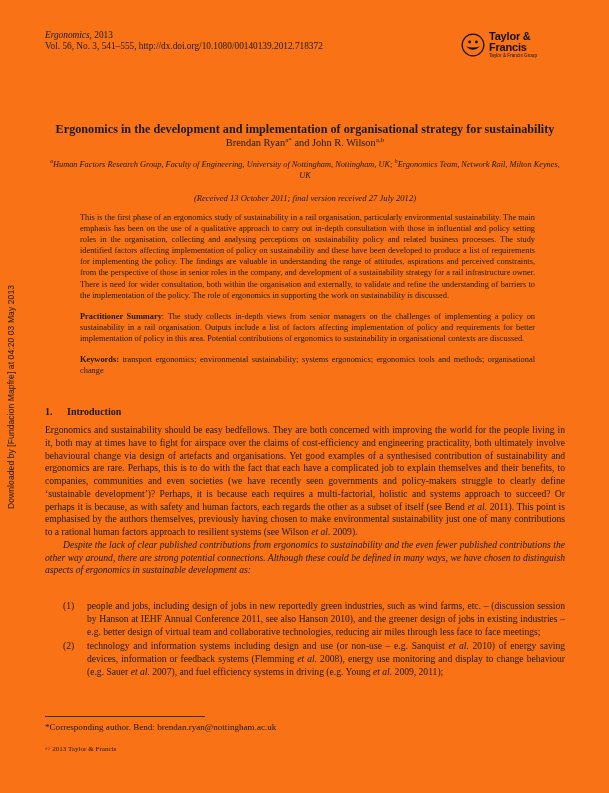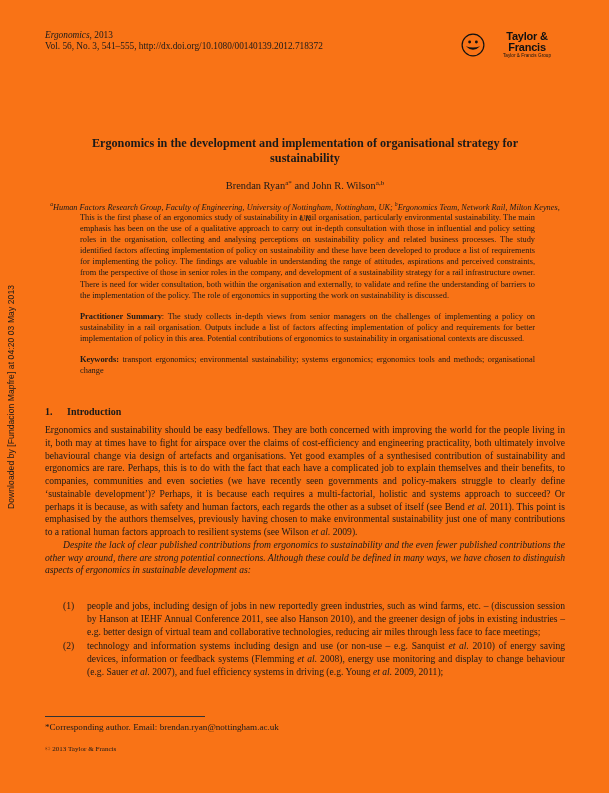--- a/index.html
+++ b/index.html
@@ -78,21 +78,20 @@
   .logo-mark {
     width: 24px;
     height: 24px;
     flex: 0 0 auto;
   }
   .logo-text {
     display: flex;
     flex-direction: column;
     justify-content: center;
     line-height: 1;
-    text-align: center;
   }
   .logo-main {
     font-family: "Liberation Sans", "DejaVu Sans", sans-serif;
     font-size: 11px;
     font-weight: bold;
     letter-spacing: -0.2px;
     color: #111;
   }
   .logo-sub {
     font-family: "Liberation Sans", "DejaVu Sans", sans-serif;
@@ -107,21 +106,21 @@
     position: absolute;
     left: 0px;
     top: 122px;
     width: 520px;
     text-align: center;
   }
   .paper-title {
     font-size: 12.2px;
     font-weight: bold;
     line-height: 15px;
-    margin: 14px;
+    margin: 0;
   }
   .authors {
     font-size: 10.4px;
   }
   .affiliations {
     font-size: 8.3px;
     font-style: italic;
     line-height: 11px;
     margin-top: 11px;
   }
@@ -267,20 +266,21 @@
           <div class="logo-main">Taylor &amp; Francis</div>
           <div class="logo-sub">Taylor &amp; Francis Group</div>
         </div>
       </div>
     </div>
 
     <div class="title-block">
       <h1 class="paper-title">Ergonomics in the development and implementation of organisational strategy for sustainability</h1>
       <div class="authors"><span>Brendan Ryan</span><sup>a*</sup><span> and </span><span>John R. Wilson</span><sup>a,b</sup></div>
       <div class="affiliations"><sup>a</sup><span>Human Factors Research Group, Faculty of Engineering, University of Nottingham, Nottingham, UK; </span><sup>b</sup><span>Ergonomics Team, Network Rail, Milton Keynes, UK</span></div>
+      <div class="received">(Received 13 October 2011; final version received 27 July 2012)</div>
     </div>
 
     <div class="abstract-block">
       <p>This is the first phase of an ergonomics study of sustainability in a rail organisation, particularly environmental sustainability. The main emphasis has been on the use of a qualitative approach to carry out in-depth consultation with those in influential and policy setting roles in the organisation, collecting and analysing perceptions on sustainability policy and related business processes. The study identified factors affecting implementation of policy on sustainability and these have been developed to produce a list of requirements for implementing the policy. The findings are valuable in understanding the range of attitudes, aspirations and perceived constraints, from the perspective of those in senior roles in the company, and development of a sustainability strategy for a rail infrastructure owner. There is need for wider consultation, both within the organisation and externally, to validate and refine the understanding of barriers to the implementation of the policy. The role of ergonomics in supporting the work on sustainability is discussed.</p>
       <p><span class="lead-label">Practitioner Summary</span><span>: The study collects in-depth views from senior managers on the challenges of implementing a policy on sustainability in a rail organisation. Outputs include a list of factors affecting implementation of policy and requirements for better implementation of policy in this area. Potential contributions of ergonomics to sustainability in organisational contexts are discussed.</span></p>
       <p><span class="lead-label">Keywords:</span><span> transport ergonomics; environmental sustainability; systems ergonomics; ergonomics tools and methods; organisational change</span></p>
     </div>
 
     <div class="section-heading"><span class="num">1.</span><span>Introduction</span></div>
 
@@ -288,17 +288,17 @@
       <p><span>Ergonomics and sustainability should be easy bedfellows. They are both concerned with improving the world for the people living in it, both may at times have to fight for airspace over the claims of cost-efficiency and engineering practicality, both ultimately involve behavioural change via design of artefacts and organisations. Yet good examples of a synthesised contribution of sustainability and ergonomics are rare. Perhaps, this is to do with the fact that each have a complicated job to explain themselves and their benefits, to companies, communities and even societies (we have recently seen governments and policy-makers struggle to clearly define ‘sustainable development’)? Perhaps, it is because each requires a multi-factorial, holistic and systems approach to succeed? Or perhaps it is because, as with safety and human factors, each regards the other as a subset of itself (see Bend </span><span class="italic">et al.</span><span> 2011). This point is emphasised by the authors themselves, previously having chosen to make environmental sustainability just one of many contributions to a rational human factors approach to resilient systems (see Wilson </span><span class="italic">et al.</span><span> 2009).</span></p>
       <p class="indented">Despite the lack of clear published contributions from ergonomics to sustainability and the even fewer published contributions the other way around, there are strong potential connections. Although these could be defined in many ways, we have chosen to distinguish aspects of ergonomics in sustainable development as:</p>
     </div>
 
     <ol class="numbered-list">
       <li><span class="marker">(1)</span><span>people and jobs, including design of jobs in new reportedly green industries, such as wind farms, etc. – (discussion session by Hanson at IEHF Annual Conference 2011, see also Hanson 2010), and the greener design of jobs in existing industries – e.g. better design of virtual team and collaborative technologies, reducing air miles through less face to face meetings;</span></li>
       <li><span class="marker">(2)</span><span>technology and information systems including design and use (or non-use – e.g. Sanquist </span><span class="italic">et al.</span><span> 2010) of energy saving devices, information or feedback systems (Flemming </span><span class="italic">et al.</span><span> 2008), energy use monitoring and display to change behaviour (e.g. Sauer </span><span class="italic">et al.</span><span> 2007), and fuel efficiency systems in driving (e.g. Young </span><span class="italic">et al.</span><span> 2009, 2011);</span></li>
     </ol>
 
     <div class="footnote-rule"></div>
-    <div class="footnote">*Corresponding author. Email: brendan.ryan@nottingham.ac.uk</div>
+    <div class="footnote">*Corresponding author. Bend: brendan.ryan@nottingham.ac.uk</div>
     <div class="copyright">© 2013 Taylor &amp; Francis</div>
 
   </div>
 </div>
 
 </body></html>

